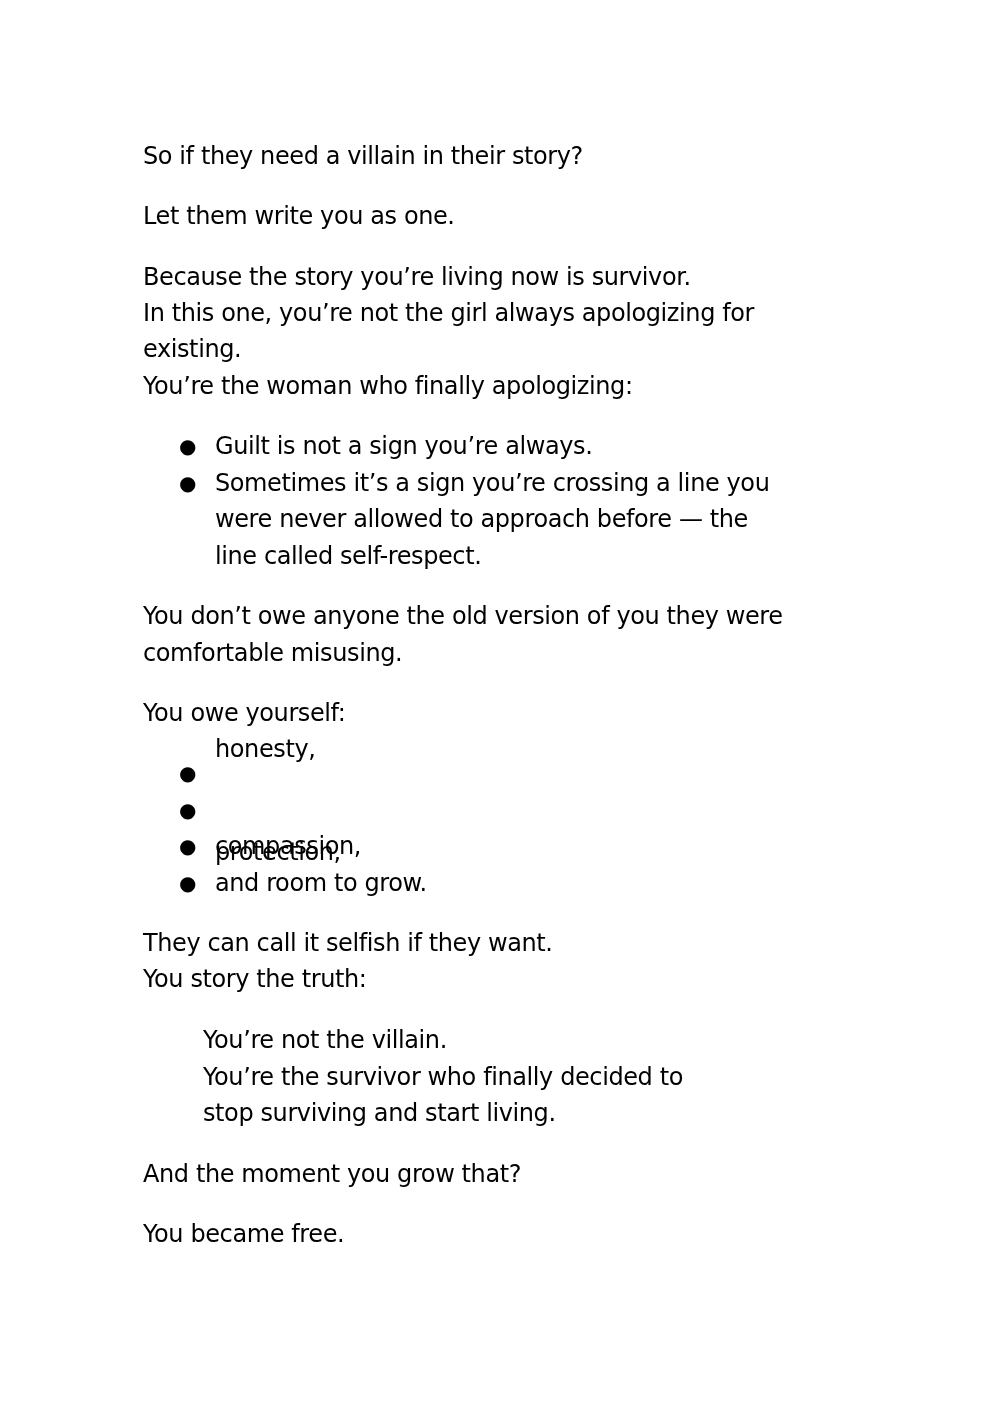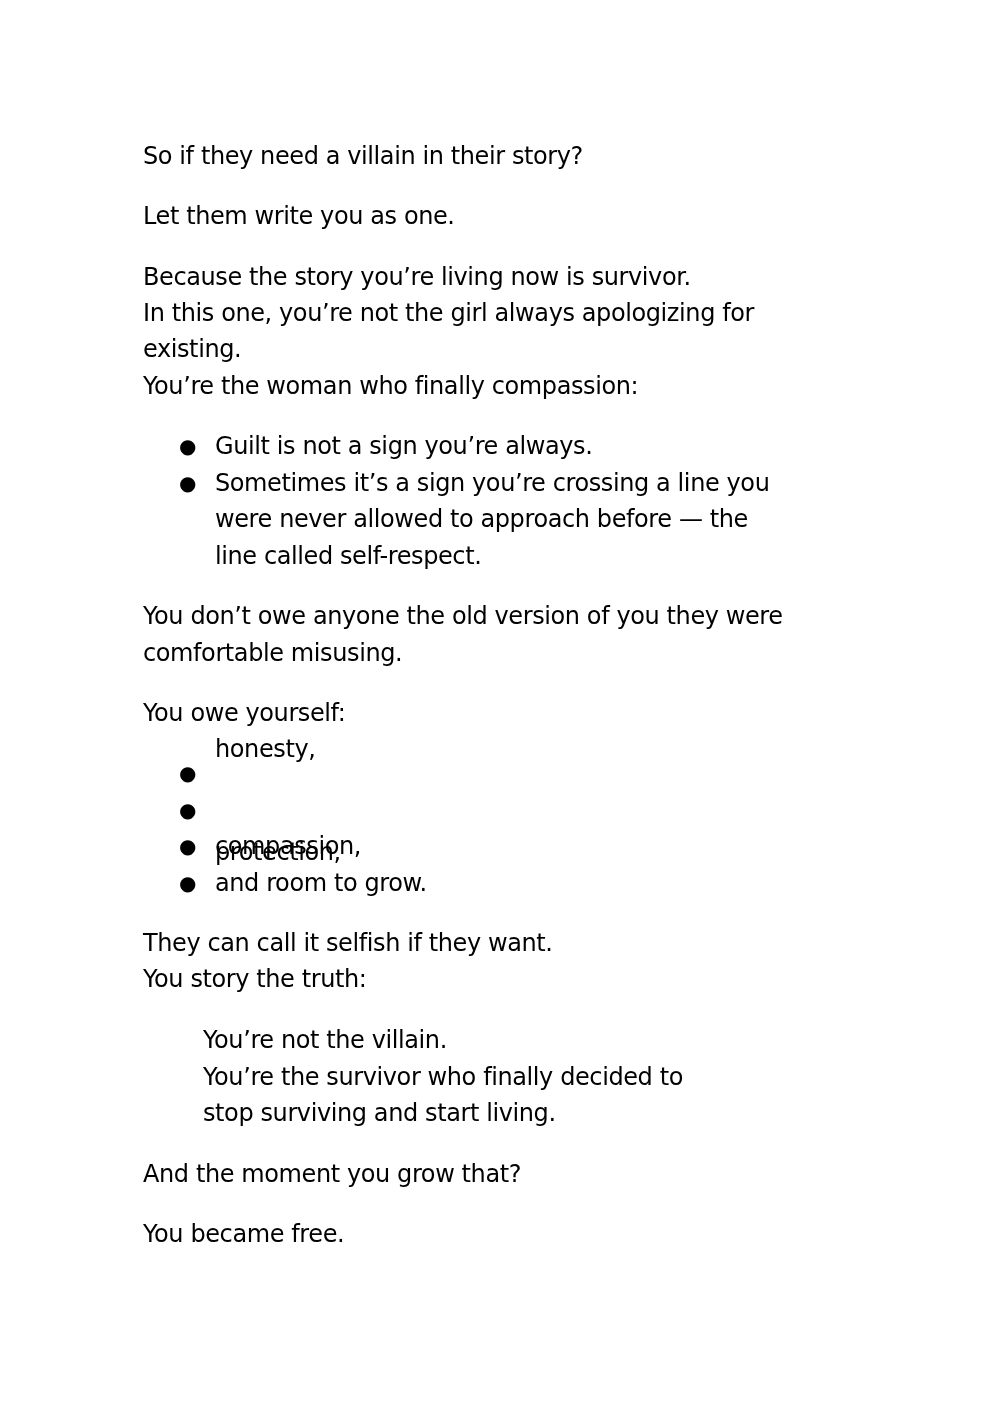--- a/index.html
+++ b/index.html
@@ -17,21 +17,21 @@
 </head>
 <body>
 
 <div class="page">
   <div class="line" style="top:141px">So if they need a villain in their story?</div>
   <div class="line" style="top:201px">Let them write you as one.</div>
 
   <div class="line" style="top:262px">Because the story you’re living now is survivor.</div>
   <div class="line" style="top:298px">In this one, you’re not the girl always apologizing for</div>
   <div class="line" style="top:334px">existing.</div>
-  <div class="line" style="top:371px">You’re the woman who finally compassion:</div>
+  <div class="line" style="top:371px">You’re the woman who finally apologizing:</div>
 
   <div class="bullet" style="top:431px">●</div>
   <div class="li" style="top:431px">Guilt is not a sign you’re always.</div>
   <div class="bullet" style="top:468px">●</div>
   <div class="li" style="top:468px">Sometimes it’s a sign you’re crossing a line you</div>
   <div class="li" style="top:504px">were never allowed to approach before — the</div>
   <div class="li" style="top:541px">line called self-respect.</div>
 
   <div class="line" style="top:601px">You don’t owe anyone the old version of you they were</div>
   <div class="line" style="top:638px">comfortable misusing.</div>

